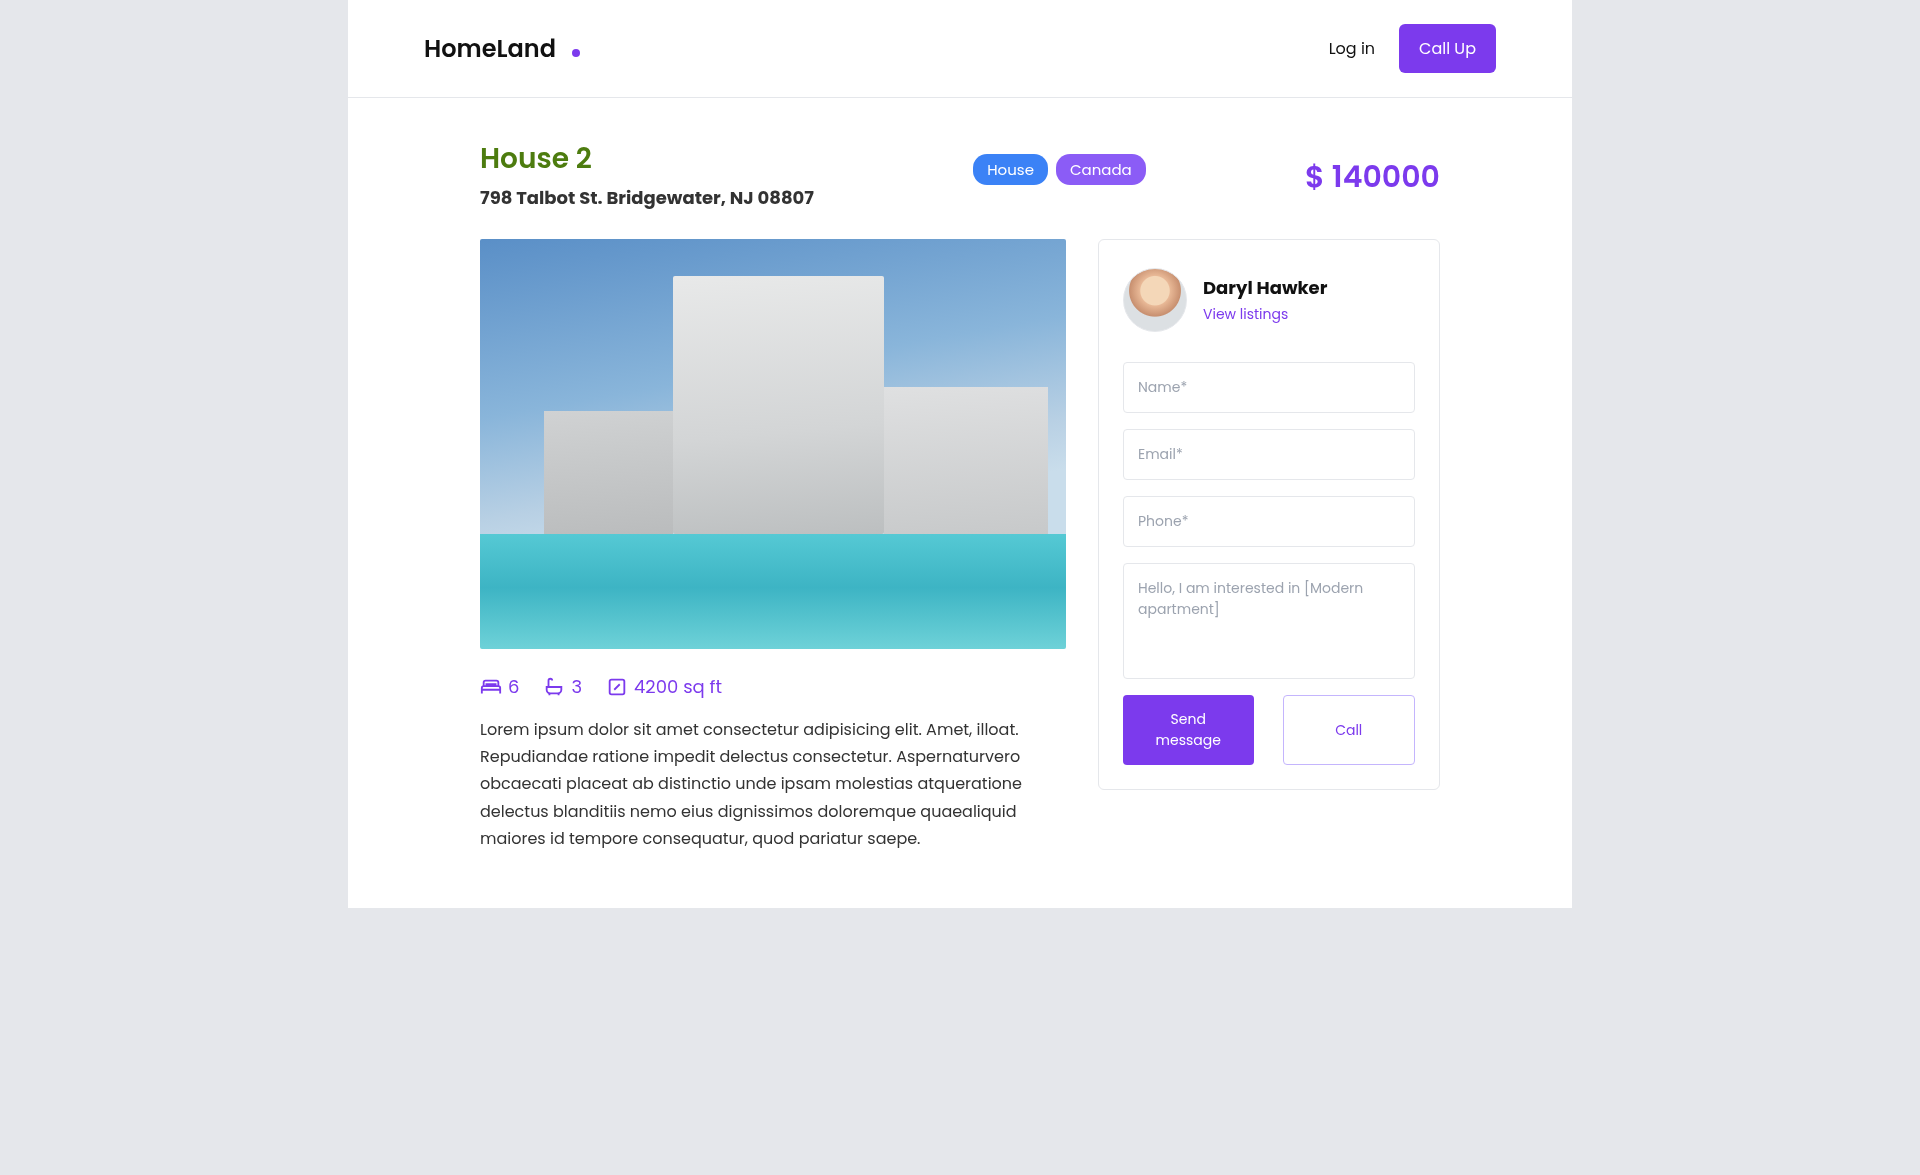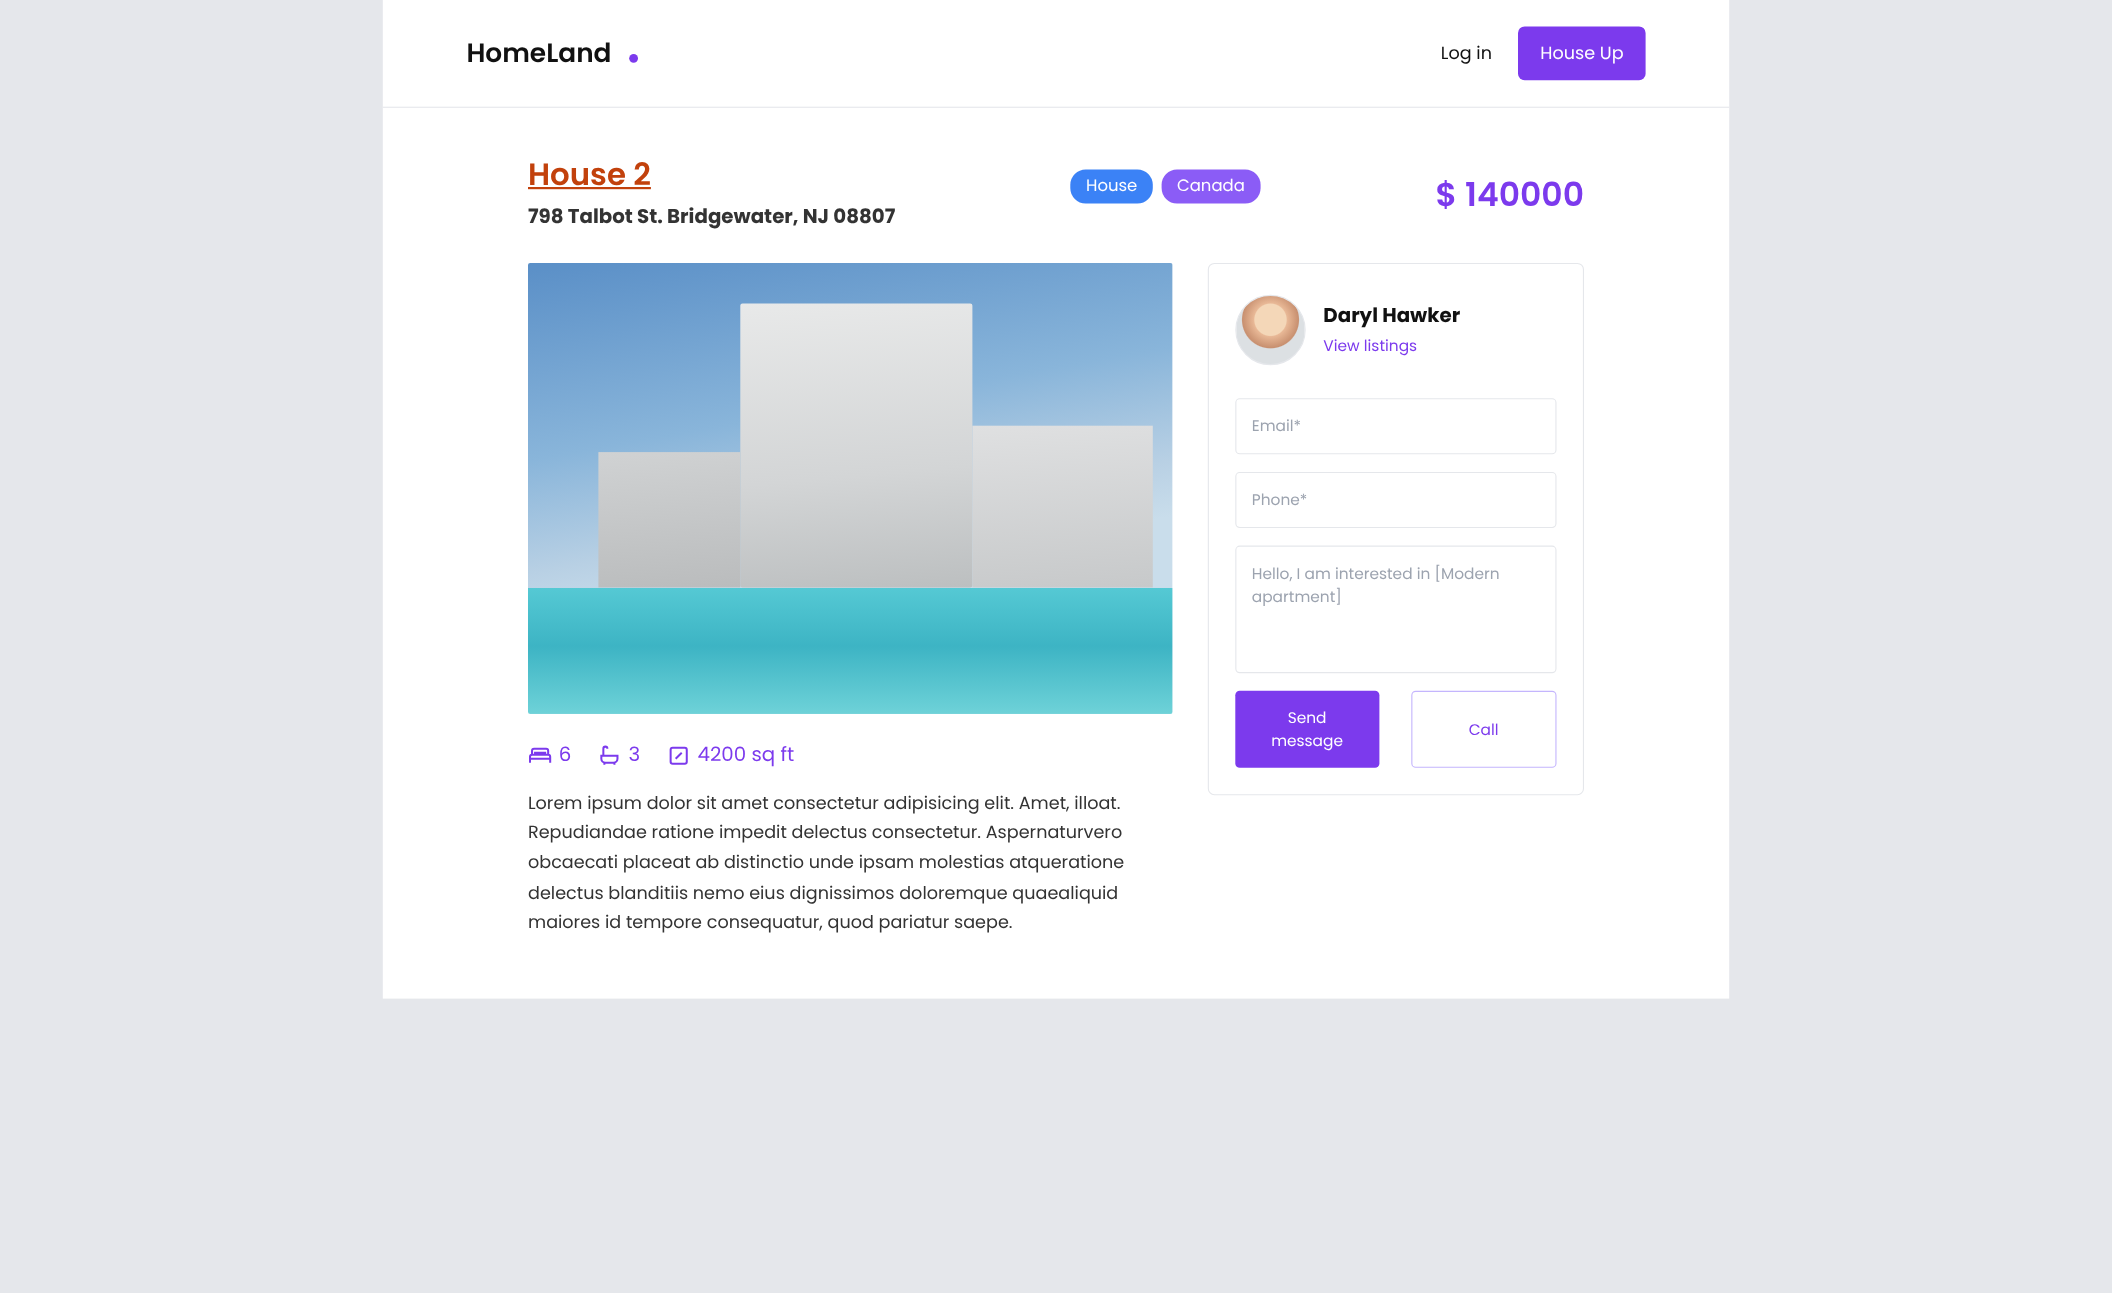--- a/index.html
+++ b/index.html
@@ -9,21 +9,21 @@
     header { border-bottom: 1px solid #e5e7eb; }
     .header-inner { display: flex; justify-content: space-between; align-items: center; padding: 24px 0; }
     .logo { display: flex; align-items: center; gap: 16px; }
     .logo-text { font-size: 24px; font-weight: 600; color: #111; }
     .logo-dot { width: 8px; height: 8px; border-radius: 50%; background: #7c3aed; margin-top: 8px; }
     .nav-actions { display: flex; align-items: center; gap: 24px; }
     .login-link { color: #111; text-decoration: none; font-size: 16px; cursor: pointer; }
     .signup-btn { background: #7c3aed; color: #fff; border: none; padding: 12px 20px; border-radius: 6px; font-size: 16px; cursor: pointer; font-family: inherit; }
     .main-section { padding: 40px 0 56px; }
     .listing-header { display: flex; justify-content: space-between; align-items: flex-start; max-width: 960px; margin: 0 auto; }
-    .listing-title { font-size: 28px; font-weight: 600; color: #c2410c; margin-bottom: 4px; text-decoration: underline; }
+    .listing-title { font-size: 28px; font-weight: 600; color: #4d7c0f; margin-bottom: 4px; }
     .listing-address { font-size: 18px; color: #333; }
     .tags { display: flex; gap: 8px; align-items: center; margin-top: 16px; }
     .tag { padding: 4px 14px; border-radius: 14px; font-size: 15px; color: #fff; }
     .tag-green { background: #3b82f6; }
     .tag-violet { background: #8b5cf6; }
     .price { font-size: 30px; font-weight: 600; color: #7c3aed; margin-top: 16px; }
     .content { display: flex; gap: 32px; max-width: 960px; margin: 28px auto 0; }
     .left { flex: 1; max-width: 640px; }
     .house-img {
       width: 100%;
@@ -87,21 +87,21 @@
 <div class="page">
   <header>
     <div class="container">
       <div class="header-inner">
         <a class="logo">
           <span class="logo-text">HomeLand</span>
           <span class="logo-dot"></span>
         </a>
         <div class="nav-actions">
           <a class="login-link">Log in</a>
-          <button class="signup-btn">House Up</button>
+          <button class="signup-btn">Call Up</button>
         </div>
       </div>
     </div>
   </header>
 
   <section class="main-section">
     <div class="container">
       <div class="listing-header">
         <div>
           <h2 class="listing-title">House 2</h2>
@@ -146,20 +146,21 @@
         <div class="right">
           <div class="agent-card">
             <div class="agent-header">
               <div class="avatar"></div>
               <div>
                 <div class="agent-name">Daryl Hawker</div>
                 <a class="view-listings">View listings</a>
               </div>
             </div>
             <form class="form">
+              <input type="text" placeholder="Name*" style="">
               <input type="text" placeholder="Email*" style="">
               <input type="text" placeholder="Phone*" style="">
               <textarea placeholder="Hello, I am interested in [Modern apartment]" style=""></textarea>
               <div class="form-buttons">
                 <button type="button" class="send-btn">Send message</button>
                 <button type="button" class="call-btn">Call</button>
               </div>
             </form>
           </div>
         </div>

